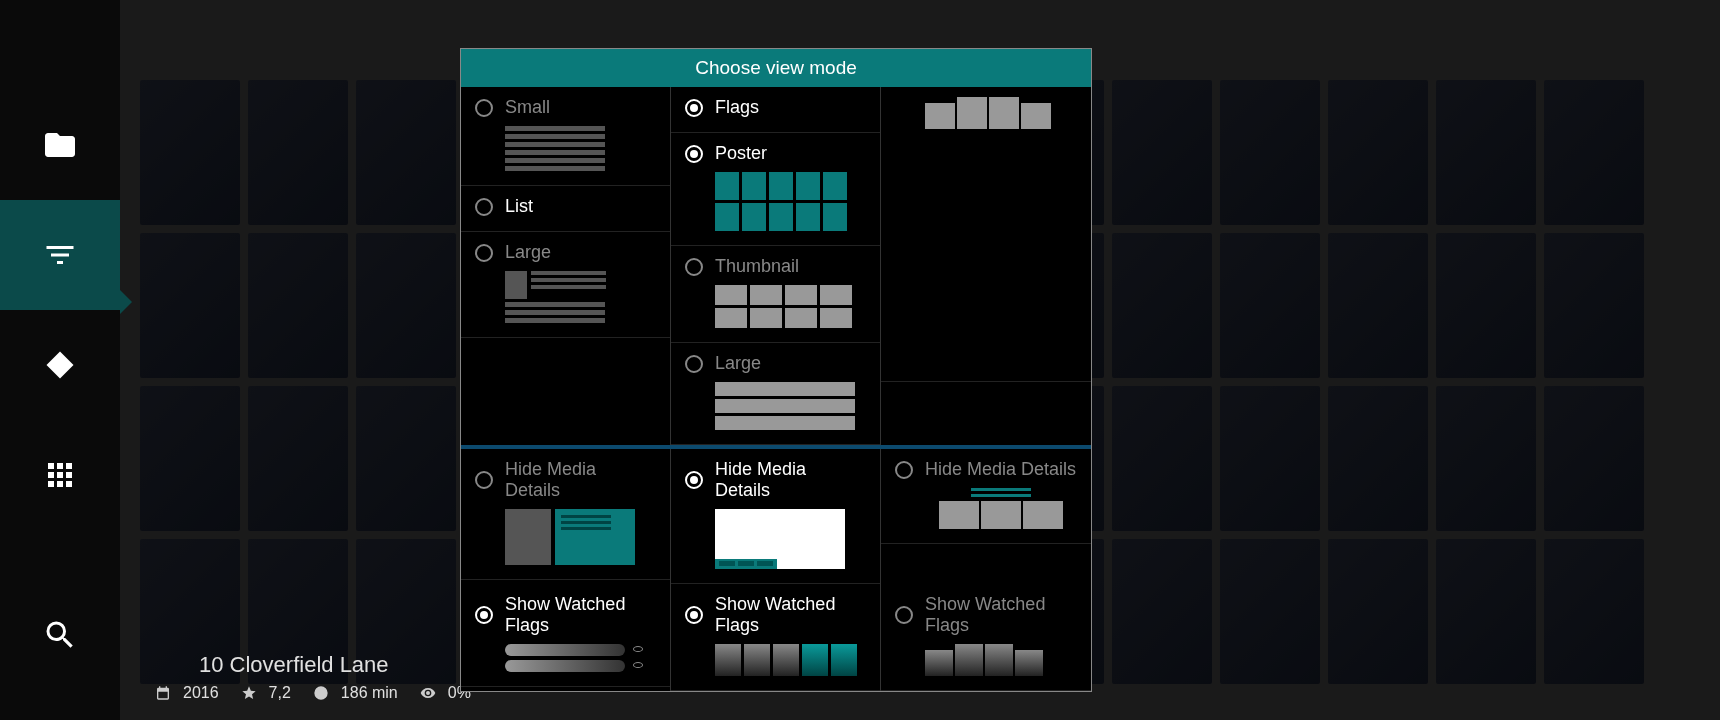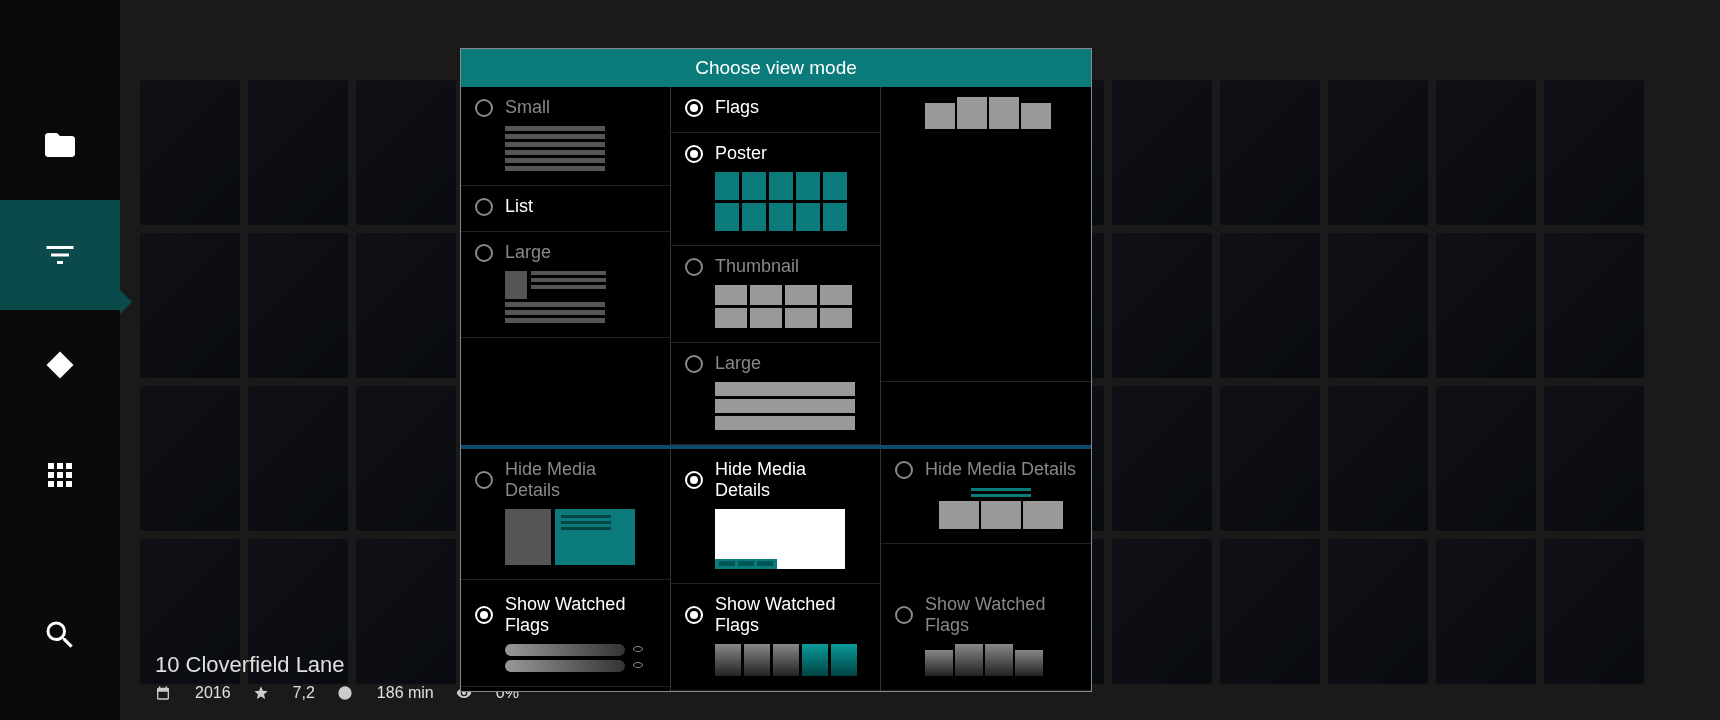--- a/index.html
+++ b/index.html
@@ -57,23 +57,23 @@
 }
 
 
 .info-bar {
   position: absolute;
   left: 155px;
   bottom: 18px;
   z-index: 15;
   color: #e0e0e0;
 }
-.info-title { font-size: 22px; font-weight: 300; margin-bottom: 6px; }
+.info-title { font-size: 22px; font-weight: 300; margin-bottom: 6px; margin-left: 44px; }
 .info-meta { font-size: 16px; display: flex; gap: 22px; align-items: center; }
-.meta-item { display: inline-flex; align-items: center; gap: 24px; }
+.meta-item { display: inline-flex; align-items: center; gap: 12px; }
 .meta-item svg { width: 16px; height: 16px; fill: #ccc; }
 
 
 .modal {
   position: absolute;
   left: 460px; top: 48px;
   width: 632px;
   border: 1px solid #888;
   background: #000;
   z-index: 100;

